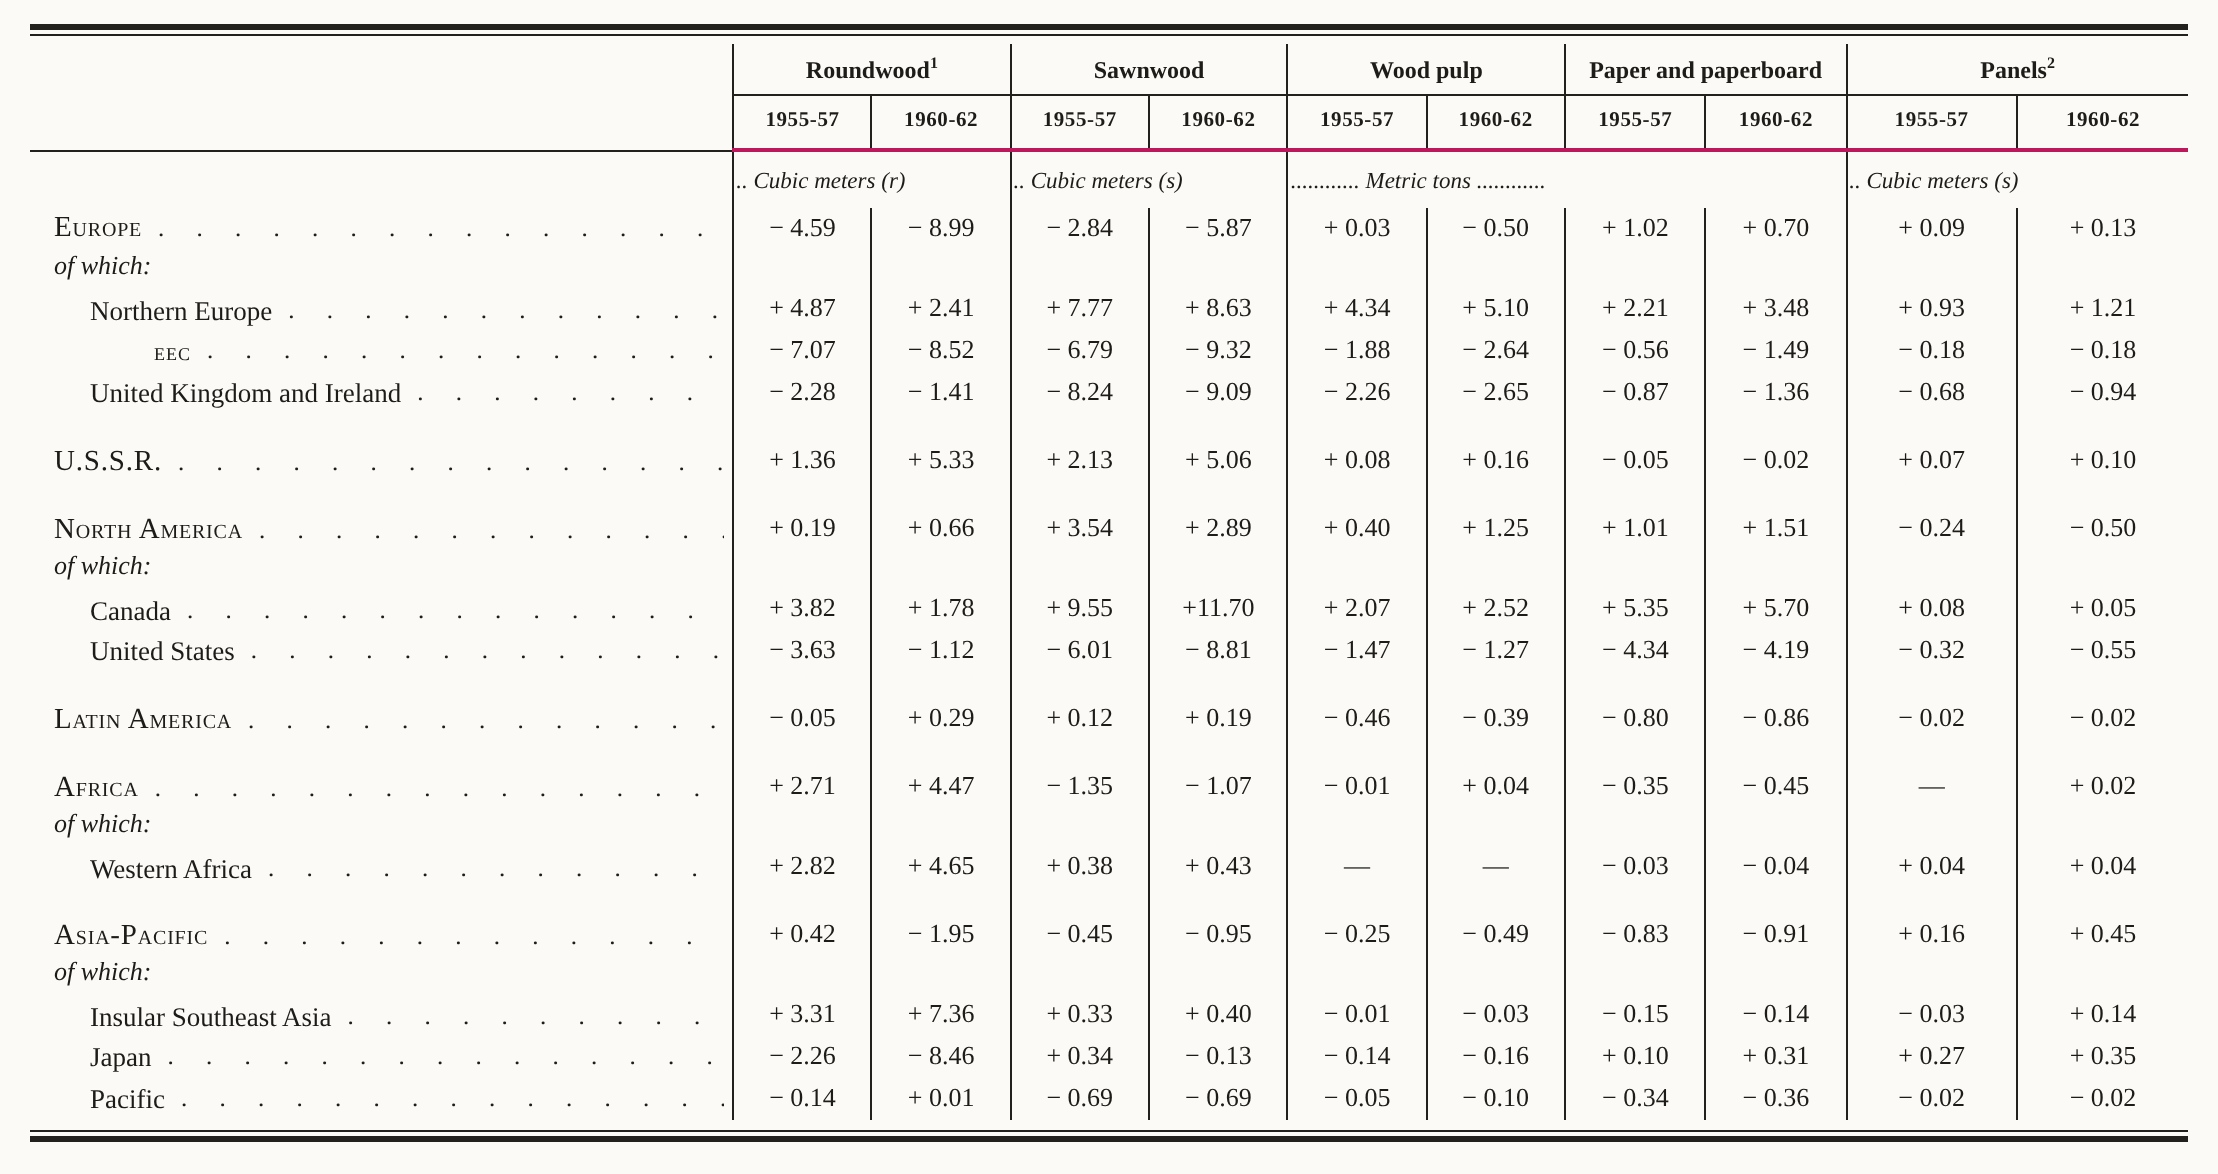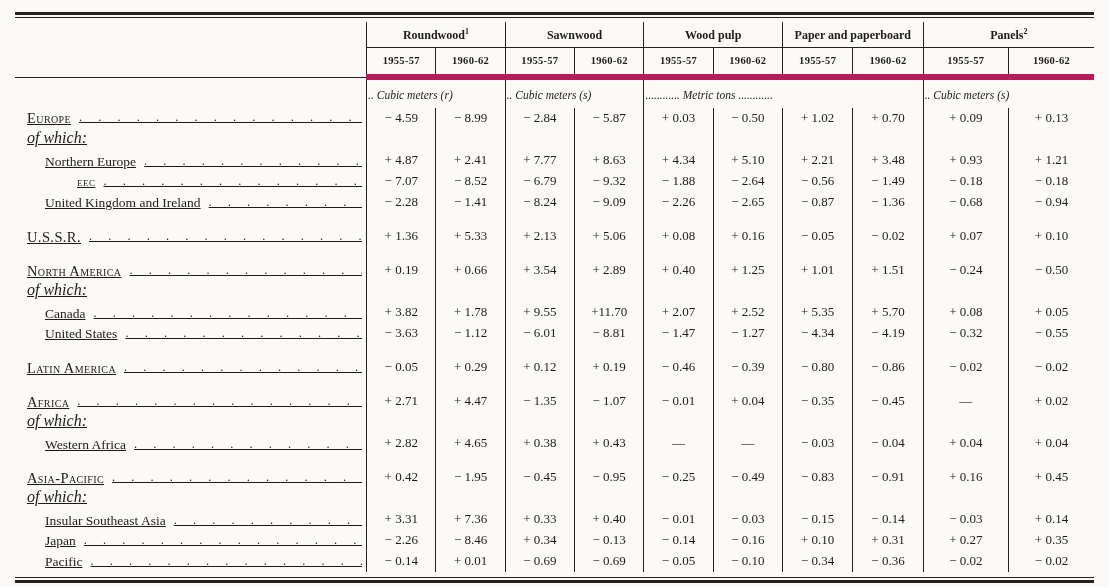--- a/index.html
+++ b/index.html
@@ -17,21 +17,21 @@
   table { width:100%; border-collapse:collapse; table-layout:fixed; }
   th, td { padding:0; font-weight:normal; border:0; }
 
   thead th.corner { border-bottom:1px solid #23211d; }
   thead th.group  {
     border-left:1px solid #23211d; border-bottom:1px solid #23211d;
     font-size:12px; font-weight:bold; text-align:center;
     padding:6px 3px 5px 3px; line-height:1.2;
   }
   thead th.year {
-    border-left:1px solid #23211d; border-bottom:6px solid #be185d;
+    border-left:1px solid #23211d; border-bottom:2px solid #be185d;
     font-size:10.5px; font-weight:bold; text-align:center;
     padding:7px 0 8px 0; letter-spacing:0.3px;
   }
   sup { font-size:8px; vertical-align:super; line-height:0; }
 
   td.ulabel { }
   td.units {
     border-left:1px solid #23211d;
     font-style:italic; font-size:11.5px; text-align:left;
     padding:9px 1px 7px 1px; white-space:nowrap; overflow:hidden;
@@ -41,25 +41,25 @@
     border-left:1px solid #23211d;
     text-align:center; font-size:13px; white-space:pre;
     padding:2px 1px 3px 1px;
   }
   td.rowlabel { padding-left:12px; overflow:hidden; }
   td.rowlabel.indent { padding-left:30px; }
 
   tr.gap-group > td { padding-top:15px; }
   tr.gap-small > td { padding-top:5px; }
 
-  .labwrap { display:flex; align-items:flex-start;text-decoration:underline; }
+  .labwrap { display:flex; align-items:center; }
   .lbl { white-space:nowrap; }
   .lbl.region  { font-variant:small-caps; font-size:14.5px; letter-spacing:0.4px; }
   .lbl.sub     { font-size:13.5px; }
-  .lbl.ofwhich { font-style:italic; font-size:16px; }
+  .lbl.ofwhich { font-style:italic; font-size:13px; }
   .lbl.sc      { text-transform:lowercase; font-variant:small-caps; letter-spacing:0.5px;margin-left:32px; }
   .leader {
     flex:1; min-width:0; overflow:hidden; white-space:nowrap;
     letter-spacing:6.5px; padding-left:8px; margin-right:4px; font-size:12.5px;
   }
 </style>
 </head>
 <body>
 
 <div class="page" style="background: rgb(251, 250, 246); color: rgb(29, 28, 25);">

